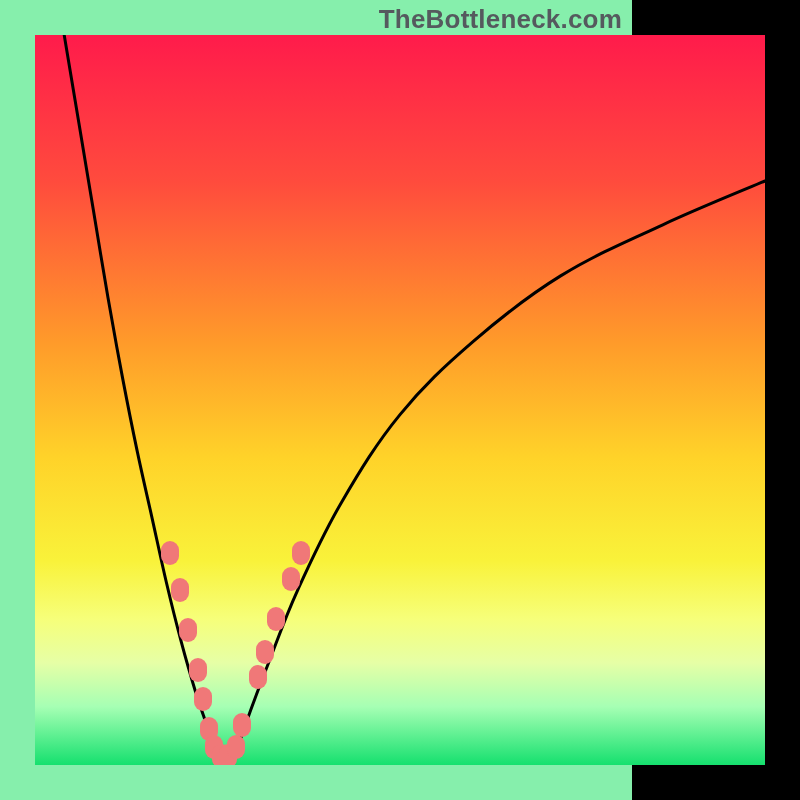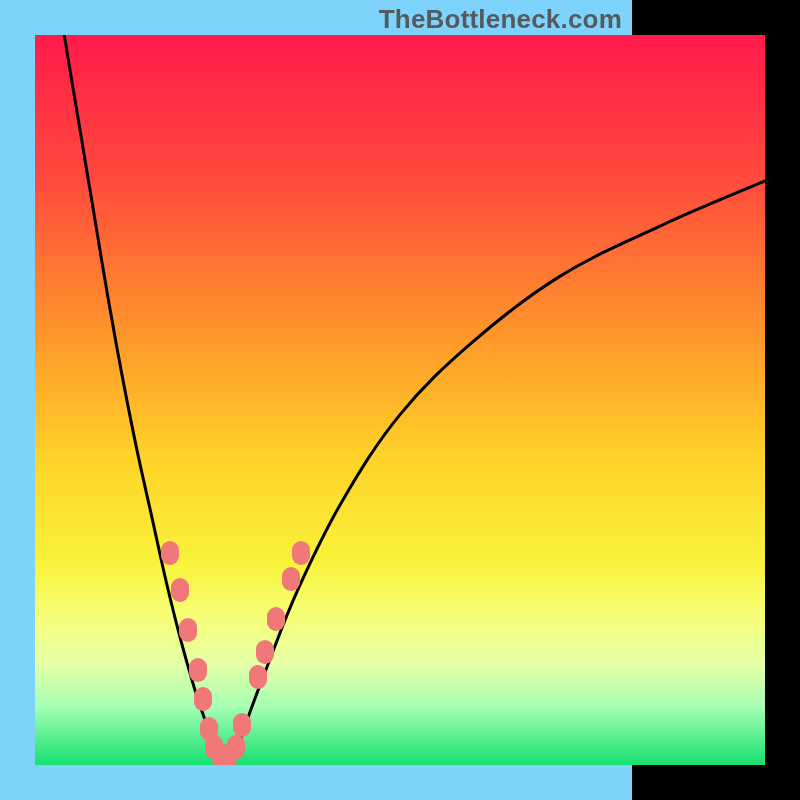--- a/index.html
+++ b/index.html
@@ -1,21 +1,21 @@
 <!DOCTYPE html>
 <html><head>
 <meta charset="utf-8">
 <style>
   * { margin: 0; padding: 0; box-sizing: border-box; }
   html, body { width: 800px; height: 800px; overflow: hidden; background: #000; }
   .stage {
     position: relative;
     width: 632px;
     height: 800px;
-    background: #7dd3fc;
+    background: #86efac;
   }
   .plot-area {
     position: absolute;
     left: 35px;
     top: 35px;
     width: 730px;
     height: 730px;
     overflow: hidden;
   }
   .grad {

